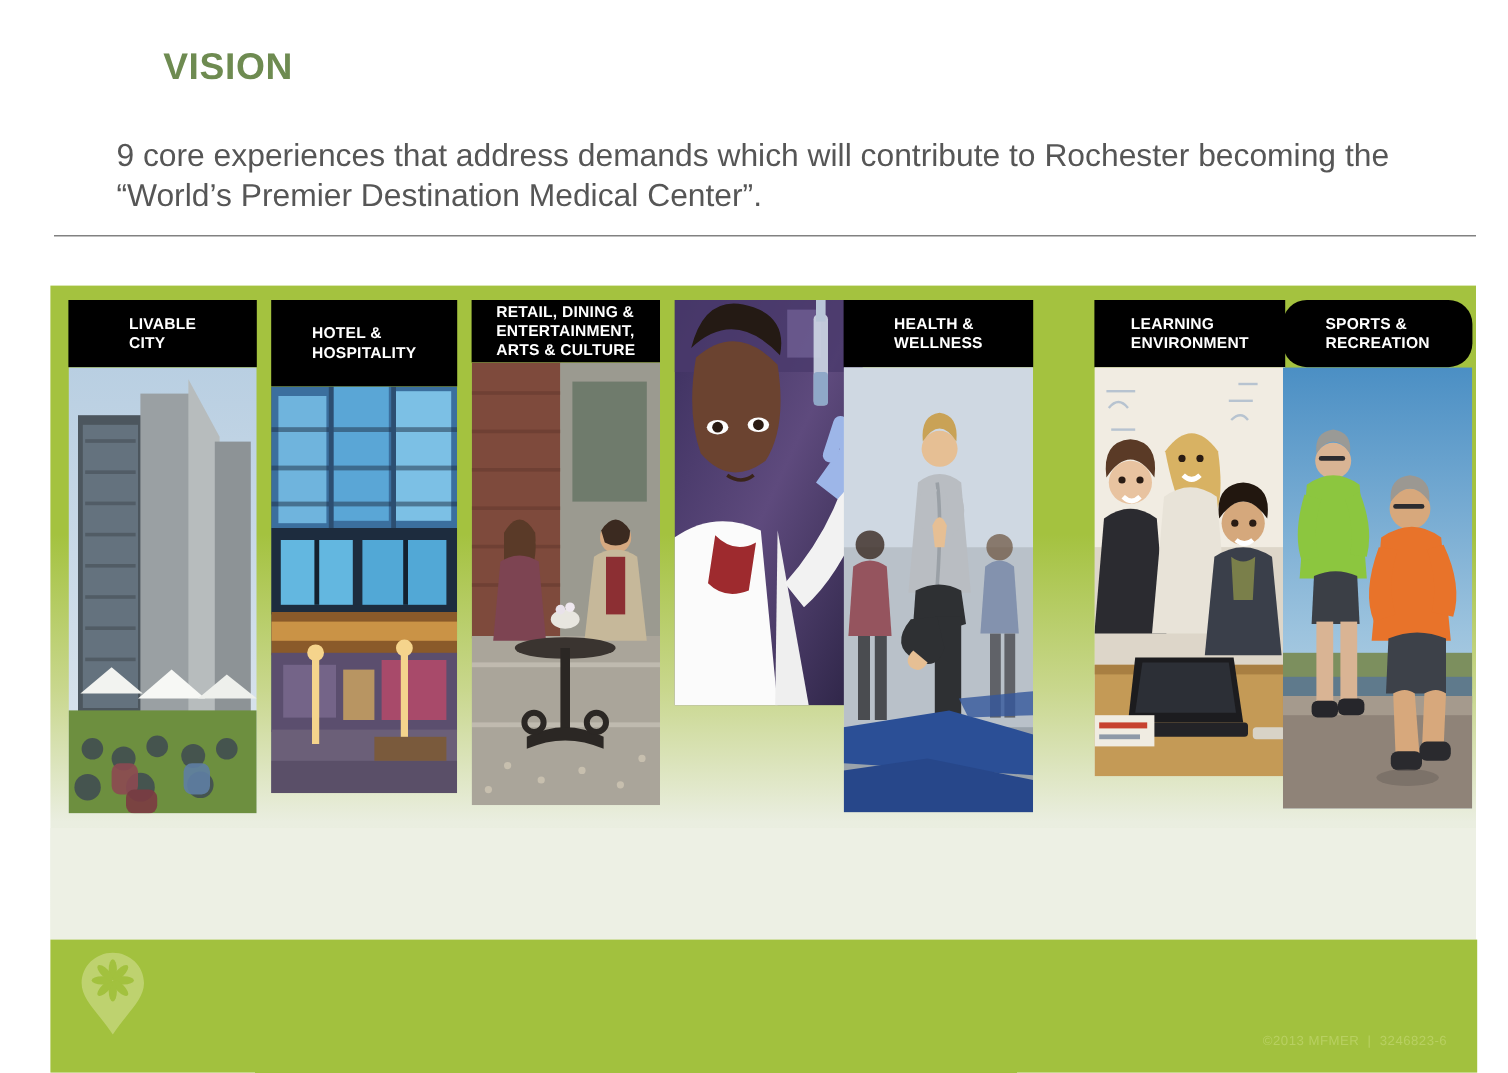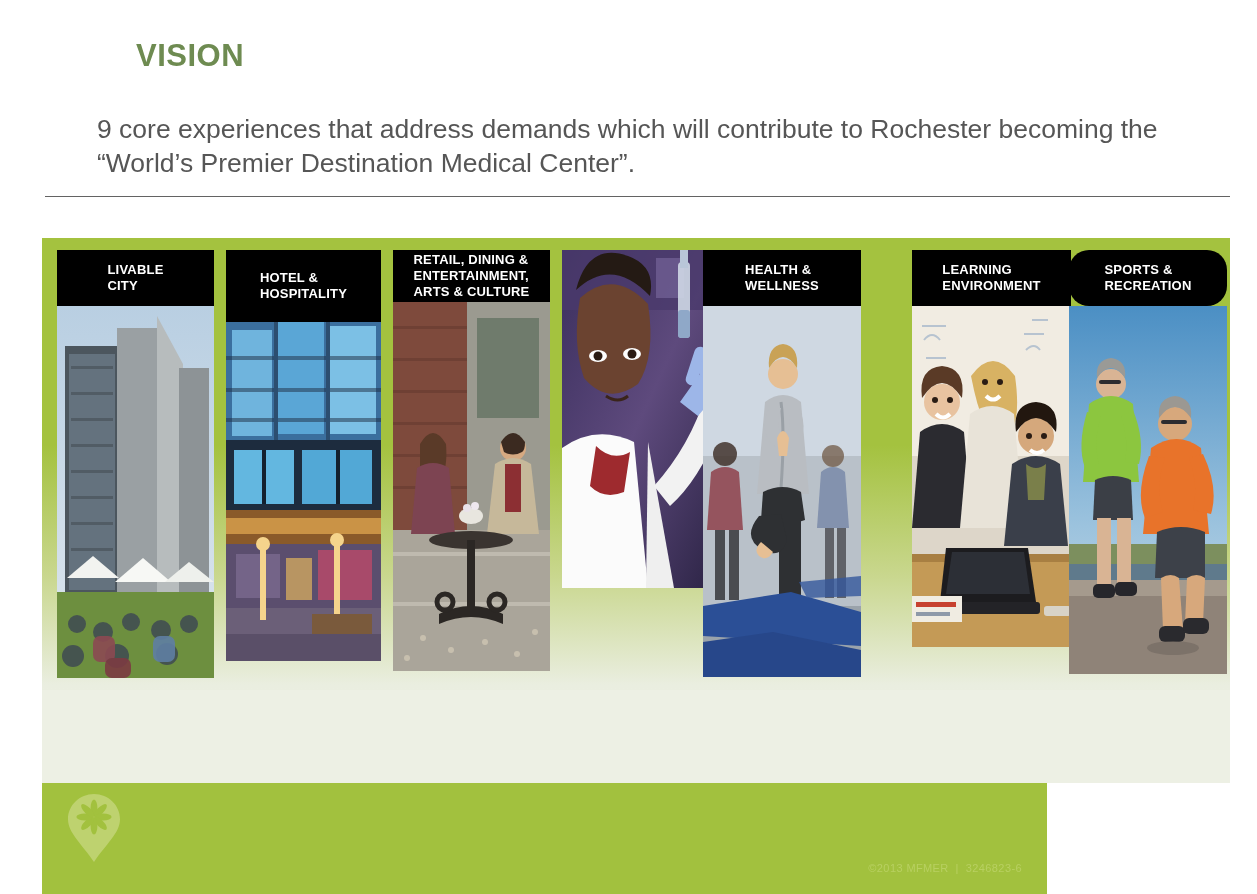--- a/index.html
+++ b/index.html
@@ -91,21 +91,21 @@
     background-position: center;
     position: relative;
     overflow: hidden;
   }
 
   
   .footer {
     position: absolute;
     left: 42px;
     top: 783px;
-    width: 1005px;
+    width: 1189px;
     height: 111px;
     background: #A2C13E;
   }
   .logo-pin {
     position: absolute;
     left: 66px;
     top: 792px;
     width: 56px;
     height: 72px;
   }

